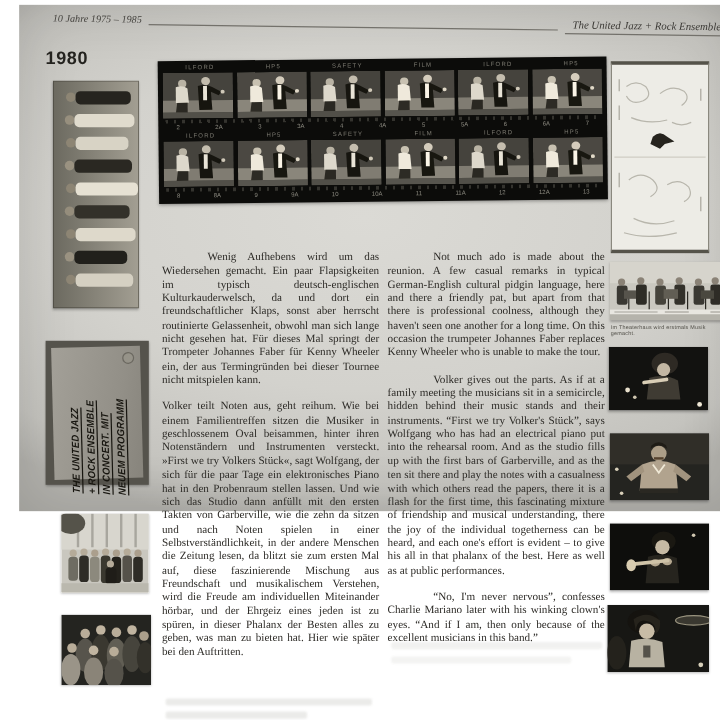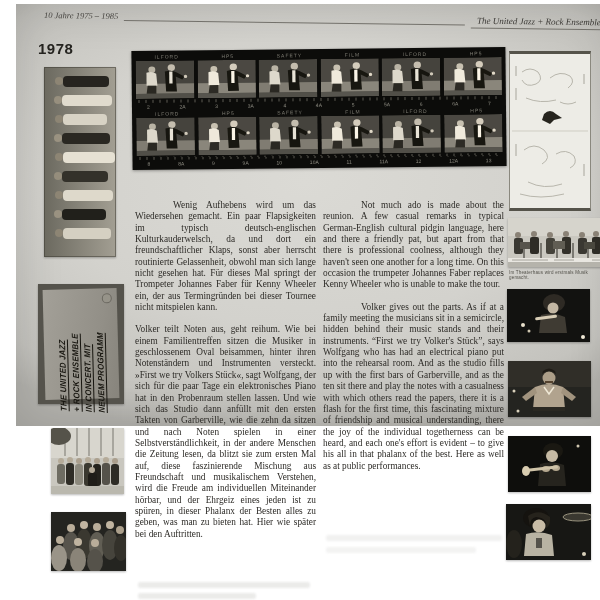--- a/index.html
+++ b/index.html
@@ -57,21 +57,21 @@
 
   
   .caption{position:absolute;left:493px;top:266px;width:96px;
     font:4.5px "Liberation Sans", sans-serif;color:#514f48;letter-spacing:.2px;}
 
   
   .col{position:absolute;top:196px;width:181px;font-size:9.3px;line-height:11.35px;
     text-align:justify;color:#2d2b27;}
   .col-de{left:119px;}
   .col-en{left:307px;}
-  .col p{margin:0 0 11px;text-indent:38px;}
+  .col p{margin:10px 0 11px;text-indent:38px;}
   .col-de p:last-child{text-indent:0;}
 
   
   .ghost{position:absolute;height:6px;background:rgba(130,128,118,.16);filter:blur(1px);border-radius:2px;}
 </style>
 </head>
 <body>
 
 <svg width="0" height="0" style="position:absolute" aria-hidden="true">
   <defs>
@@ -91,21 +91,21 @@
 </svg>
 
 <div class="page">
 
   <div class="header">
     <span class="hdr-left">10 Jahre 1975 – 1985</span>
     <div class="hdr-rule"></div>
     <span class="hdr-right">The United Jazz + Rock Ensemble</span>
   </div>
 
-  <div class="year">1978</div>
+  <div class="year">1980</div>
 
   <div class="contact-sheet">
     <div class="cs-row">
       <div class="cs-edge">
           <span>ILFORD</span>
           <span>HP5</span>
           <span>SAFETY</span>
           <span>FILM</span>
           <span>ILFORD</span>
           <span>HP5</span>
@@ -412,19 +412,20 @@
     </svg>
   </div>
 
   <div class="col col-de">
       <p>Wenig Aufhebens wird um das Wiedersehen gemacht. Ein paar Flapsigkeiten im typisch deutsch-englischen Kulturkauderwelsch, da und dort ein freundschaftlicher Klaps, sonst aber herrscht routinierte Gelassenheit, obwohl man sich lange nicht gesehen hat. Für dieses Mal springt der Trompeter Johannes Faber für Kenny Wheeler ein, der aus Termingründen bei dieser Tournee nicht mitspielen kann.</p>
       <p>Volker teilt Noten aus, geht reihum. Wie bei einem Familientreffen sitzen die Musiker in geschlossenem Oval beisammen, hinter ihren Notenständern und Instrumenten versteckt. »First we try Volkers Stück«, sagt Wolfgang, der sich für die paar Tage ein elektronisches Piano hat in den Probenraum stellen lassen. Und wie sich das Studio dann anfüllt mit den ersten Takten von Garberville, wie die zehn da sitzen und nach Noten spielen in einer Selbstverständlichkeit, in der andere Menschen die Zeitung lesen, da blitzt sie zum ersten Mal auf, diese faszinierende Mischung aus Freundschaft und musikalischem Verstehen, wird die Freude am individuellen Miteinander hörbar, und der Ehrgeiz eines jeden ist zu spüren, in dieser Phalanx der Besten alles zu geben, was man zu bieten hat. Hier wie später bei den Auftritten.</p>
     </div>
   <div class="col col-en">
       <p>Not much ado is made about the reunion. A few casual remarks in typical German-English cultural pidgin language, here and there a friendly pat, but apart from that there is professional coolness, although they haven't seen one another for a long time. On this occasion the trumpeter Johannes Faber replaces Kenny Wheeler who is unable to make the tour.</p>
       <p>Volker gives out the parts. As if at a family meeting the musicians sit in a semicircle, hidden behind their music stands and their instruments. “First we try Volker's Stück”, says Wolfgang who has had an electrical piano put into the rehearsal room. And as the studio fills up with the first bars of Garberville, and as the ten sit there and play the notes with a casualness with which others read the papers, there it is a flash for the first time, this fascinating mixture of friendship and musical understanding, there the joy of the individual togetherness can be heard, and each one's effort is evident – to give his all in that phalanx of the best. Here as well as at public performances.</p>
+      <p>“No, I'm never nervous”, confesses Charlie Mariano later with his winking clown's eyes. “And if I am, then only because of the excellent musicians in this band.”</p>
     </div>
 
   <div class="ghost" style="left:122px;top:578px;width:172px;"></div>
   <div class="ghost" style="left:122px;top:589px;width:118px;"></div>
   <div class="ghost" style="left:310px;top:531px;width:176px;opacity:.7;"></div>
   <div class="ghost" style="left:310px;top:543px;width:150px;opacity:.6;"></div>
 </div>
 
 </body></html>

